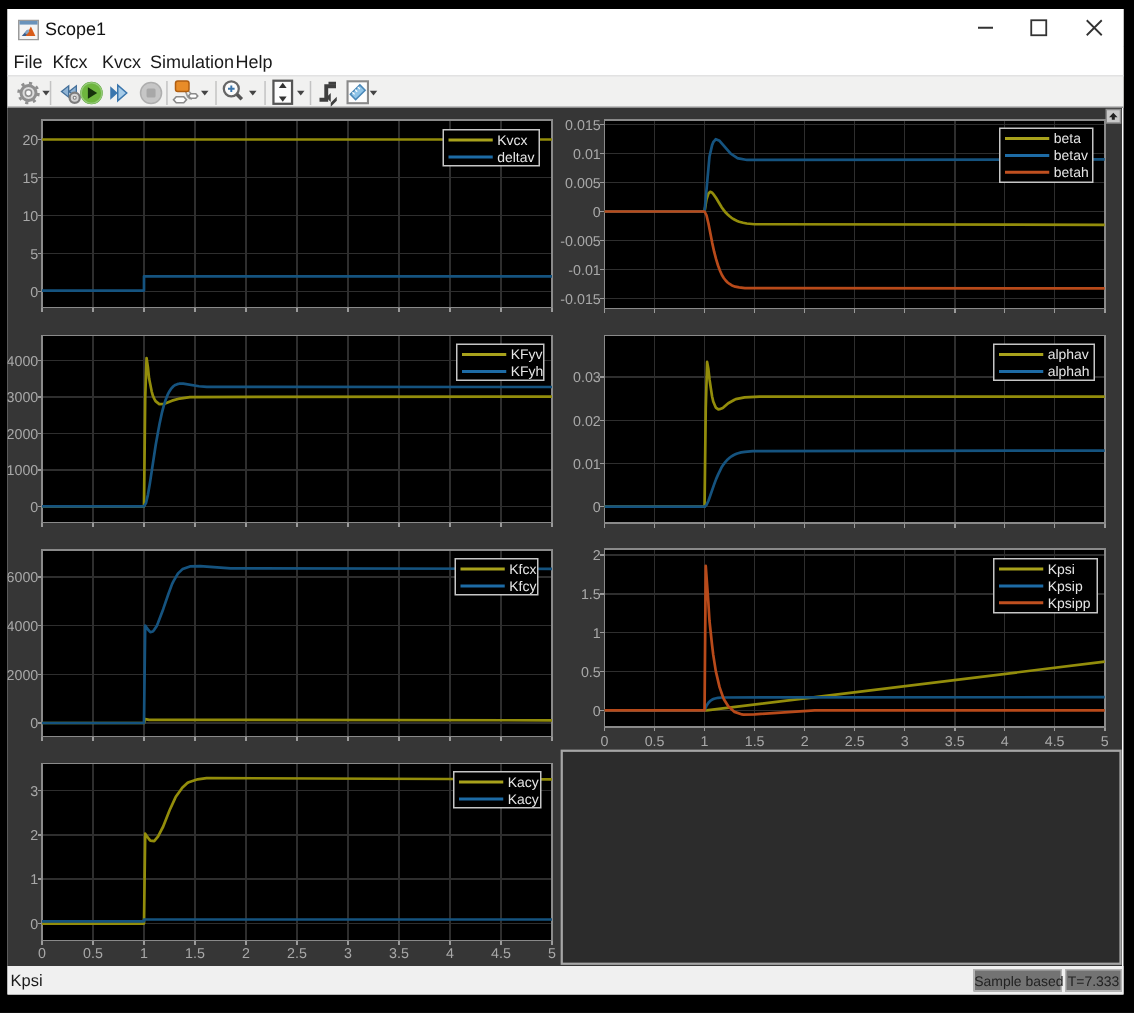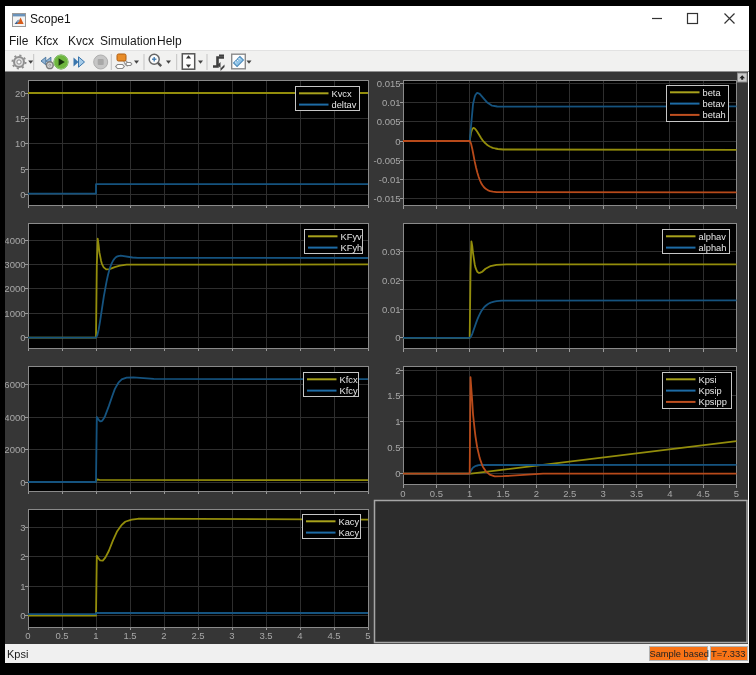--- a/index.html
+++ b/index.html
@@ -4,21 +4,21 @@
 html,body{width:756px;height:675px;background:#000;font-family:"Liberation Sans",sans-serif;overflow:hidden}
 #win{position:absolute;left:5px;top:6px;width:744px;height:657px;background:#fff}
 #title{position:absolute;left:0;top:0;width:100%;height:25px;background:#fff}
 #title .txt{position:absolute;left:25px;top:6px;font-size:12px;color:#111}
 #menus{position:absolute;left:0;top:25px;width:100%;height:19px;background:#fff;font-size:12px;color:#1a1a1a}
 #menus span{position:absolute;top:3px}
 #toolbar{position:absolute;left:0;top:44px;width:100%;height:22px;background:#f1f1f0;border-top:1px solid #e2e2e2;border-bottom:1px solid #8f8f8f}
 #canvas{position:absolute;left:0;top:66px;width:743px;height:572px;background:#363636;overflow:hidden}
 #status{position:absolute;left:0;top:638px;width:100%;height:19px;background:#f0f0f0;font-size:11px;color:#1a1a1a}
 #status .ready{position:absolute;left:2px;top:4px}
-.sbox{position:absolute;top:2px;height:15px;border:1px solid #b3b3b3;background:#f97316;font-size:9.3px;color:#222;text-align:left;line-height:14px;white-space:nowrap}
+.sbox{position:absolute;top:2px;height:15px;border:1px solid #b3b3b3;background:#737373;font-size:9.3px;color:#222;text-align:center;line-height:14px;white-space:nowrap}
 </style></head>
 <body>
 <div id="win">
  <div id="title">
   <svg width="14" height="14" style="position:absolute;left:7px;top:7px">
    <rect x="0.5" y="0.5" width="13" height="13" fill="#f4f4f4" stroke="#9a9a9a"></rect>
    <rect x="1" y="1" width="12" height="2.4" fill="#6a93bb"></rect>
    <path d="M2.5 11 L6 7 L7.6 8.9 L5.6 11 Z" fill="#3a5e8c"></path>
    <path d="M5.2 11 L8.6 4.6 L11.6 11 Z" fill="#d85c1a"></path>
    <path d="M4.4 9 L6.8 6.4 L7.6 8 L5.9 9.8 Z" fill="#87a6c4"></path>

